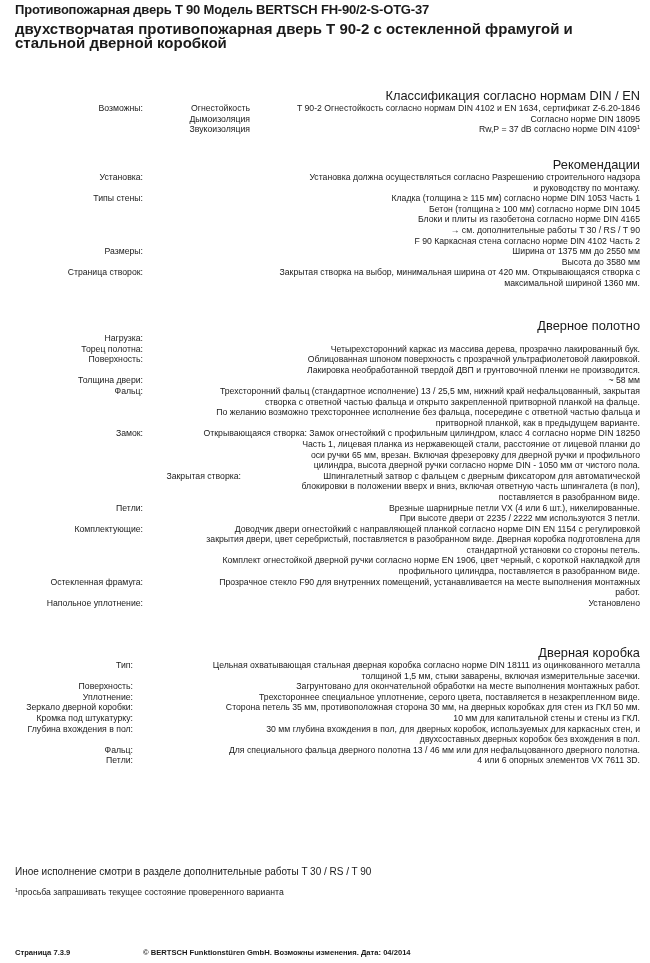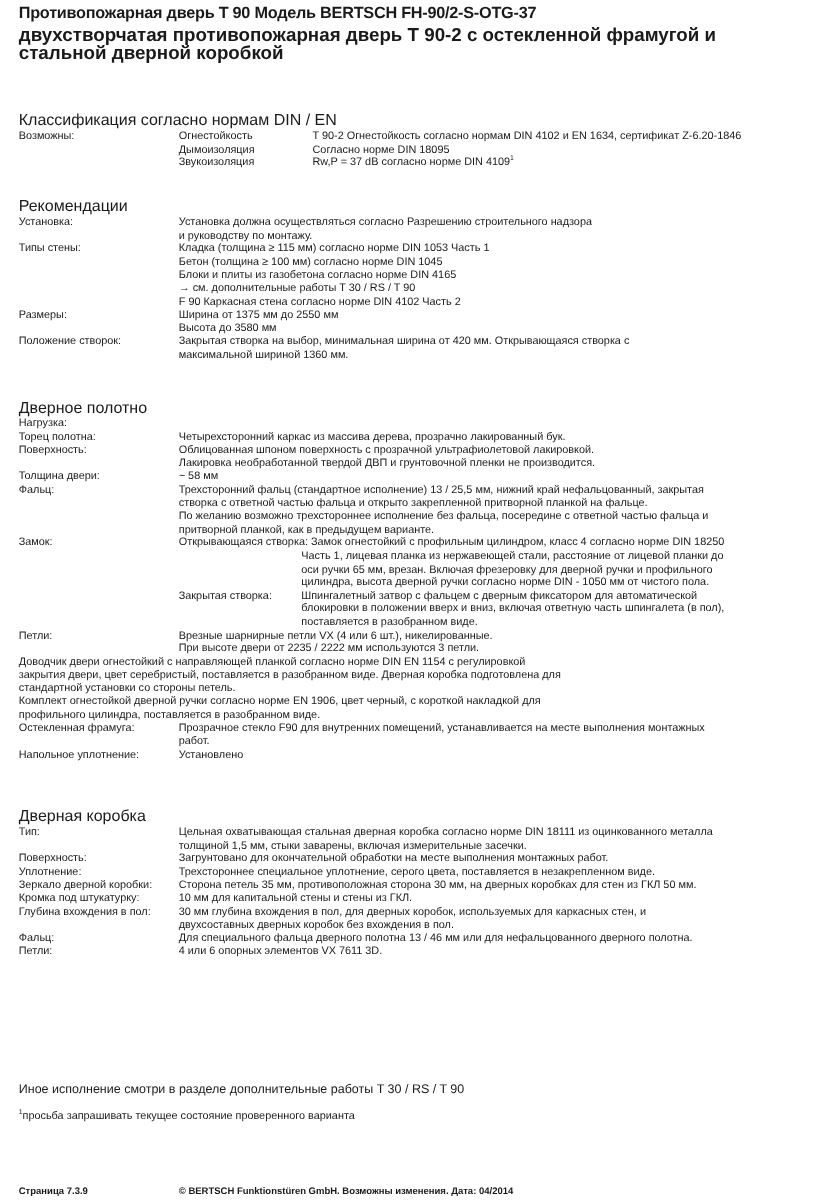--- a/index.html
+++ b/index.html
@@ -2,21 +2,21 @@
 <html><head>
   <meta charset="utf-8">
   <style>
     html, body { margin: 0; padding: 0; background: #ffffff; }
     body {
       width: 650px; height: 963px; position: relative; overflow: hidden;
       font-family: "Liberation Sans", sans-serif; color: #1a1a1a;
     }
     .title { position: absolute; left: 15px; top: 2px; font-size: 13px; font-weight: bold; letter-spacing: -0.2px; }
     .subtitle { position: absolute; left: 15px; top: 22px; width: 560px; font-size: 15px; font-weight: bold; line-height: 14px; }
-    .section { position: absolute; left: 15px; width: 625px; }
+    .section { position: absolute; left: 15px; width: 625px; text-align: right; }
     .section-title { font-size: 12.8px; line-height: 14px; margin-bottom: 0px; }
     .row { display: flex; font-size: 8.7px; line-height: 10.6px; }
     .row .lbl { width: 128px; flex: none; }
     .row .val { flex: 1; }
     .val p { margin: 0; }
     .sub { display: flex; }
     .sub .slbl { width: 98px; flex: none; }
     .sub .sval { flex: 1; }
     .cls .sub .slbl { width: 107px; }
     sup { font-size: 5.5px; vertical-align: top; line-height: 6px; }
@@ -73,21 +73,21 @@
         </div>
       </div>
       <div class="row">
         <div class="lbl">Размеры:</div>
         <div class="val">
           <p>Ширина   от 1375 мм до 2550 мм</p>
           <p>Высота                  до 3580 мм</p>
         </div>
       </div>
       <div class="row">
-        <div class="lbl">Положение створок:</div>
+        <div class="lbl">Страница створок:</div>
         <div class="val">
           <p>Закрытая створка на выбор, минимальная ширина от 420 мм. Открывающаяся створка с</p>
           <p>максимальной шириной 1360 мм.</p>
         </div>
       </div>
     </div>
 </div>
 
 <div class="section" style="top:319px;">
   <div class="section-title">Дверное полотно</div>
@@ -148,20 +148,21 @@
   </div>
   <div id="leaf-rows2">
       <div class="row">
         <div class="lbl">Петли:</div>
         <div class="val">
           <p>Врезные шарнирные петли VX (4 или 6 шт.), никелированные.</p>
           <p>При высоте двери от 2235 / 2222 мм используются 3 петли.</p>
         </div>
       </div>
       <div class="row">
+        <div class="lbl">Комплектующие:</div>
         <div class="val">
           <p>Доводчик двери огнестойкий с направляющей планкой согласно норме DIN EN 1154 с регулировкой</p>
           <p>закрытия двери, цвет серебристый, поставляется в разобранном виде. Дверная коробка подготовлена для</p>
           <p>стандартной установки со стороны петель.</p>
           <p>Комплект огнестойкой дверной ручки согласно норме EN 1906, цвет черный, с короткой накладкой для</p>
           <p>профильного цилиндра, поставляется в разобранном виде.</p>
         </div>
       </div>
       <div class="row">
         <div class="lbl">Остекленная фрамуга:</div>

